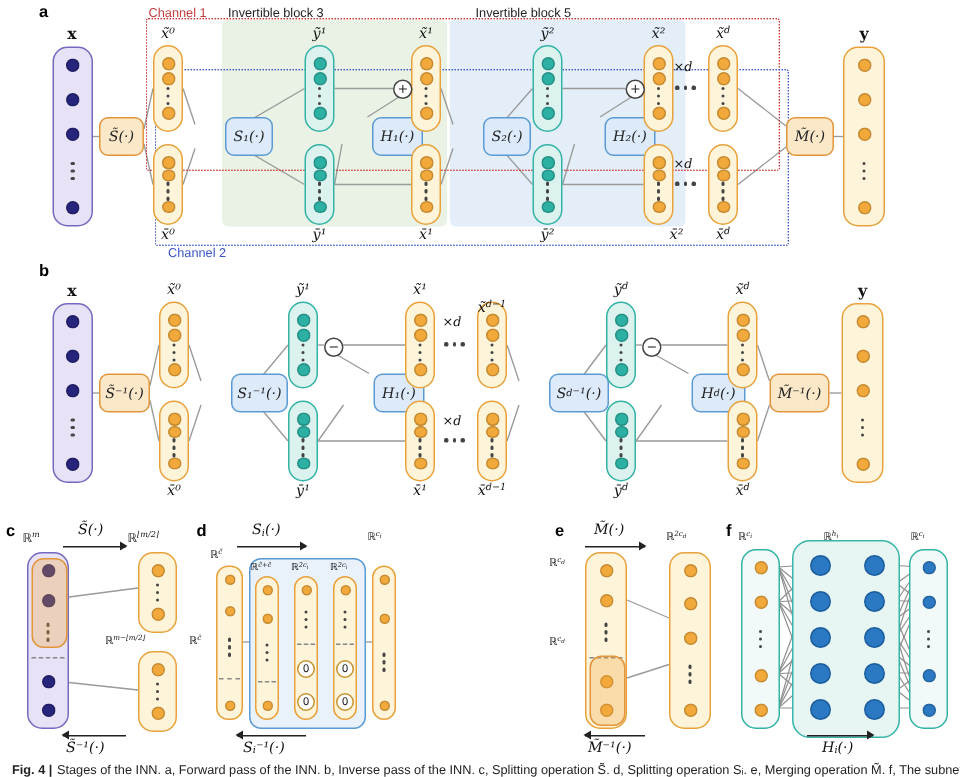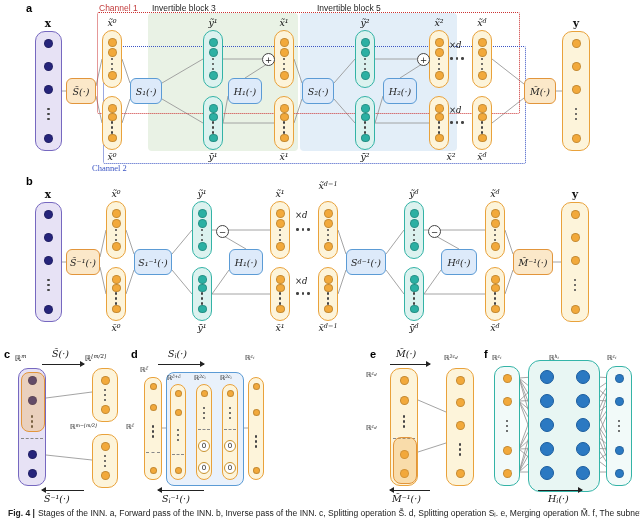--- a/index.html
+++ b/index.html
@@ -6,21 +6,21 @@
   .fig{position:relative;width:640px;height:518px;background:#fff;overflow:hidden;
        font-family:"Liberation Sans",sans-serif;}
   .bgblock{position:absolute;border-radius:4px;z-index:0;}
   .wires{position:absolute;left:0;top:0;z-index:1;}
   .wires line{stroke:#9a9a9a;stroke-width:0.9;}
   g[data-name="nn-wires"] line{stroke:#8f8f8f;stroke-width:0.8;}
   .dotted-red{position:absolute;border:1.2px dotted #cc3333;border-radius:2px;z-index:1;}
   .dotted-blue{position:absolute;border:1.2px dotted #3b55c4;border-radius:2px;z-index:1;}
   .ptag{position:absolute;font:bold 11px "Liberation Sans",sans-serif;color:#000;z-index:4;}
   .ann{position:absolute;font:8.5px "Liberation Sans",sans-serif;color:#222;z-index:4;white-space:nowrap;}
-  .red{color:#c23b3b;} .blue{color:#3b55c4;}
+  .red{color:#c23b3b;} .blue{color:#3b55c4;margin-left:20px;}
   .lbl{position:absolute;white-space:nowrap;font:italic 9.5px "DejaVu Serif","DejaVu Sans",serif;color:#111;z-index:4;}
   .vec{position:absolute;font:bold 10.5px "DejaVu Serif","DejaVu Sans",serif;color:#111;z-index:4;}
   .cl{transform:translateX(-50%);}
   .rl{font-size:8px;} .rls{font-size:7px;} .rlt{font-size:6.5px;}
   sup{font-size:.68em;vertical-align:.5em;line-height:0;}
   sub{font-size:.68em;vertical-align:-.2em;line-height:0;}
   .ss{font-size:.55em;vertical-align:.28em;line-height:0;}
   .pill{position:absolute;box-sizing:border-box;border-radius:10px;display:flex;flex-direction:column;
         align-items:center;justify-content:space-between;padding:7px 0;z-index:2;}
   .pill.purple{border:1.6px solid #7668c0;background:#e7e2f5;}
@@ -199,21 +199,21 @@
       </g>
   </svg>
 
   <div class="dotted-red" data-name="channel1-dotted-box" style="left:97px;top:12px;width:421px;height:100px;"></div>
   <div class="dotted-blue" data-name="channel2-dotted-box" style="left:103px;top:46px;width:421px;height:116px;"></div>
 
   <div class="ptag" data-name="panel-a-tag" style="left:26px;top:2px;">a</div>
   <div class="ann red" data-name="channel1-label" style="left:99px;top:3px;">Channel 1</div>
   <div class="ann" data-name="invertible-block1-label" style="left:152px;top:3px;">Invertible block 3</div>
   <div class="ann" data-name="invertible-block2-label" style="left:317px;top:3px;">Invertible block 5</div>
-  <div class="ann blue" data-name="channel2-label" style="left:92px;top:163px;font-family:Liberation Serif, serif;">Channel 2</div>
+  <div class="ann blue" data-name="channel2-label" style="left:92px;top:163px;">Channel 2</div>
 
   <div class="vec cl" data-name="input-x-label" style="left:48px;top:17px;">x</div>
   <div class="pill purple" data-name="vector-x-input" style="left:35px;top:31px;width:27px;height:120px;">
       <span class="dot" data-name="vector-dot"></span>
       <span class="dot" data-name="vector-dot"></span>
       <span class="dot" data-name="vector-dot"></span>
       <span class="vd" data-name="vertical-ellipsis-icon">
         <i></i>
         <i></i>
         <i></i>
@@ -500,21 +500,21 @@
       <i></i>
       <i></i>
     </div>
   <div class="xd" data-name="repeat-d-bottom-label-b" style="left:295px;top:276px;">×d</div>
   <div class="hd" data-name="ellipsis-bottom-b" style="left:296px;top:292px;">
       <i></i>
       <i></i>
       <i></i>
     </div>
 
-  <div class="lbl cl" data-name="vector-label-xtd1-b" style="left:328px;top:180px;text-align:center;">x̃<sup>d−1</sup></div>
+  <div class="lbl cl" data-name="vector-label-xtd1-b" style="left:328px;top:200px;text-align:center;">x̃<sup>d−1</sup></div>
   <div class="pill yellow" data-name="vector-xtd1-b" style="left:318px;top:201px;width:20px;height:58px;">
       <span class="dot" data-name="vector-dot"></span>
       <span class="dot" data-name="vector-dot"></span>
       <span class="vd" data-name="vertical-ellipsis-icon">
         <i></i>
         <i></i>
         <i></i>
       </span>
       <span class="dot" data-name="vector-dot"></span>
     </div>

